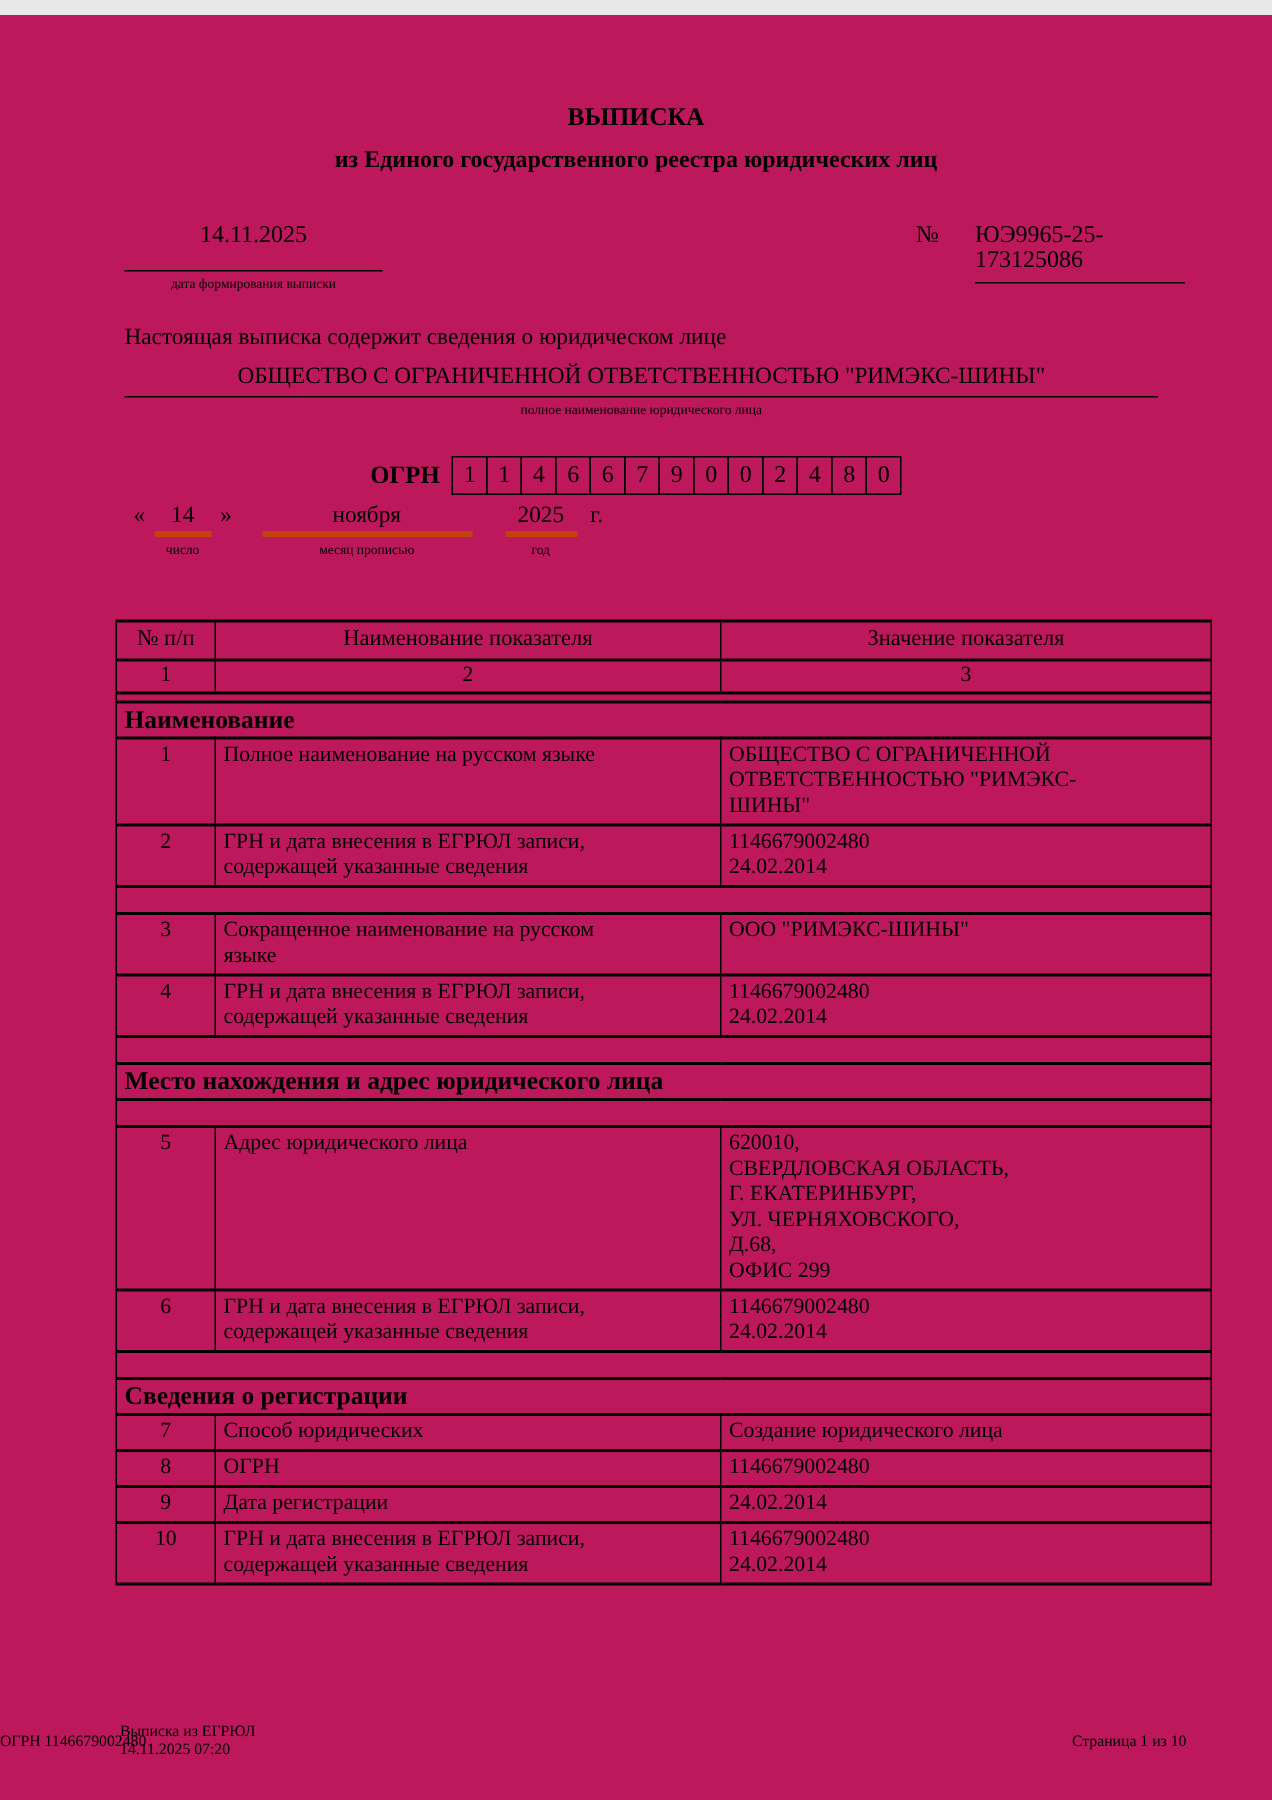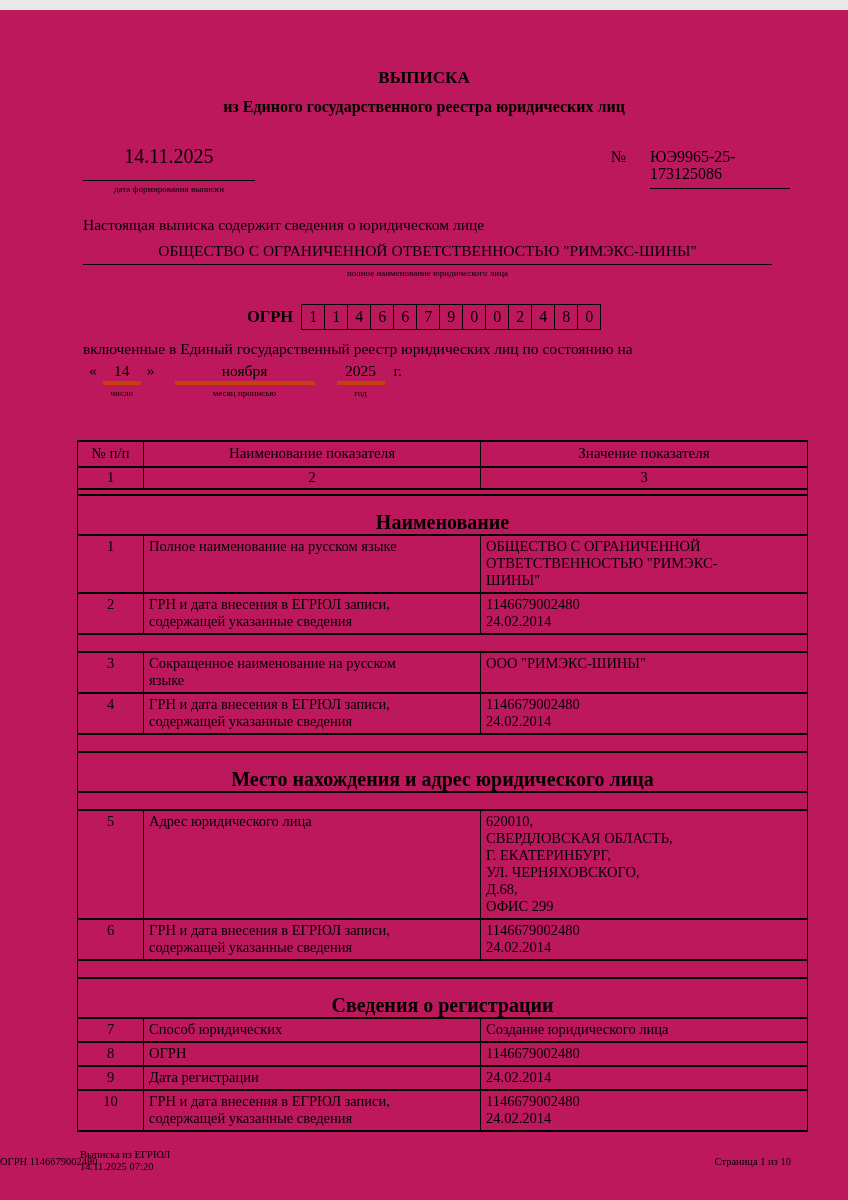--- a/index.html
+++ b/index.html
@@ -7,21 +7,21 @@
     width:848px;height:1200px;background:#be185d;margin:10px auto;
     position:relative;color:#000;
     font-family:"Liberation Serif","DejaVu Serif",serif;
     overflow:hidden;
   }
   
   .doc-title{margin-top:0;padding-top:58px;text-align:center;font-weight:bold;font-size:17px;line-height:19px;}
   .doc-subtitle{margin-top:11px;text-align:center;font-weight:bold;font-size:16px;line-height:18px;}
   .header-row{margin:32px 58px 0 83px;display:flex;justify-content:space-between;align-items:flex-start;}
   .date-block{width:172px;text-align:center;}
-  .date-value{font-size:20px;line-height:17px;padding-bottom:15px;border-bottom:1px solid #000;}
+  .date-value{font-size:16px;line-height:17px;padding-bottom:15px;border-bottom:1px solid #000;}
   .small-caption{font-size:9px;line-height:10px;margin-top:3px;text-align:center;}
   .number-block{display:flex;align-items:flex-start;}
   .number-sign{font-size:16px;line-height:17px;margin-right:24px;}
   .number-value{width:140px;text-align:left;font-size:16px;line-height:17px;white-space:pre-line;padding-bottom:6px;border-bottom:1px solid #000;}
   
   .intro-line{margin:22px 58px 0 83px;font-size:15.5px;line-height:17px;}
   .company-block{margin:9px 76px 0 83px;border-bottom:1px solid #000;}
   .company-name{text-align:center;font-size:15.5px;line-height:17px;padding-bottom:5px;}
   .company-caption{font-size:9px;line-height:10px;margin:3px 76px 0 83px;text-align:center;}
   
@@ -44,21 +44,21 @@
   table.main td{
     border:1px solid #000;border-top-width:2px;border-bottom-width:2px;
     font-size:14.5px;line-height:17px;vertical-align:top;
     padding:2px 5px 3px 5px;white-space:pre-line;overflow:hidden;
   }
   td.c-num{width:55px;text-align:center;padding-left:1px;padding-right:1px;}
   td.c-label{width:326px;}
   td.c-value{width:316px;}
   tr.thead td{text-align:center;font-size:15px;padding-top:3px;padding-bottom:4px;white-space:normal;}
   tr.numrow td{text-align:center;padding-top:1px;padding-bottom:2px;}
-  tr.section td{text-align:center;font-weight:bold;font-size:20px;padding-top:18px;padding-bottom:3px;white-space:normal;}
+  tr.section td{font-weight:bold;font-size:17px;padding-top:2px;padding-bottom:3px;white-space:normal;}
   tr.spacer td{padding:0;height:16px;}
   tr.spacer-thin td{padding:0;height:4px;}
   
   .footer{position:absolute;left:0;right:0;top:1139px;font-size:10.5px;line-height:11.5px;}
   .footer-left{position:absolute;left:80px;top:0;white-space:pre-line;}
   .footer-center{position:absolute;left:0;right:0;top:7px;}
   .footer-right{position:absolute;right:57px;top:7px;}
 </style>
 </head>
 <body>
@@ -99,21 +99,20 @@
       <span class="ogrn-digit">9</span>
       <span class="ogrn-digit">0</span>
       <span class="ogrn-digit">0</span>
       <span class="ogrn-digit">2</span>
       <span class="ogrn-digit">4</span>
       <span class="ogrn-digit">8</span>
       <span class="ogrn-digit">0</span>
     </div>
   </div>
 
-  <div class="included-line">включенные в Единый государственный реестр юридических лиц по состоянию на</div>
 
   <div class="date-words">
     <div class="dw-quote">«</div>
     <div class="dw-seg dw-day">
       <div class="dw-underline">14</div>
       <div class="small-caption">число</div>
     </div>
     <div class="dw-quote">»</div>
     <div class="dw-seg dw-month">
       <div class="dw-underline">ноября</div>

